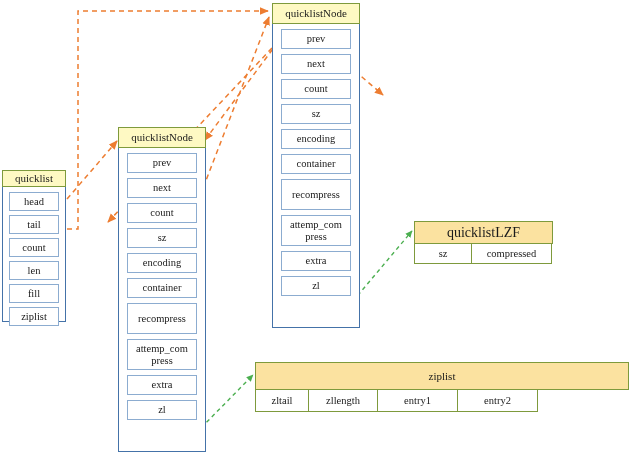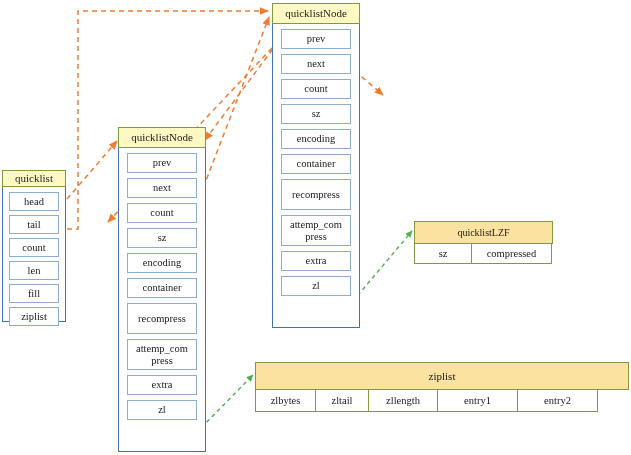--- a/index.html
+++ b/index.html
@@ -62,21 +62,21 @@
   #node-right{left:272px;top:3px;width:88px;height:325px;}
   #node-right .struct-header{position:absolute;left:-1px;top:-1px;width:88px;height:21px;}
   #node-right .fields{padding-top:25px;gap:5px;padding-left:8px;padding-right:8px;}
   #node-right .field{height:20px;}
   #node-right .field.tall{height:31px;flex-direction:column;}
 
   
   #lzf{position:absolute;left:414px;top:221px;width:139px;}
   #lzf .lzf-header{
     box-sizing:border-box;background:#FBE2A0;border:1px solid #7E9A3C;
-    height:23px;font-size:10px;color:#1a1a1a;
+    height:23px;font-size:14px;color:#1a1a1a;
     display:flex;align-items:center;justify-content:center;
   }
   #lzf .lzf-row{display:flex;}
   #lzf .lzf-cell{
     box-sizing:border-box;border:1px solid #7E9A3C;border-top:none;
     height:20px;font-size:10.5px;color:#1a1a1a;
     display:flex;align-items:center;justify-content:center;background:#fff;
   }
   #lzf .c-sz{width:58px;}
   #lzf .c-compressed{width:81px;margin-left:-1px;}
@@ -186,21 +186,20 @@
     <div class="lzf-header">quicklistLZF</div>
     <div class="lzf-row">
       <div class="lzf-cell c-sz">sz</div>
       <div class="lzf-cell c-compressed">compressed</div>
     </div>
   </div>
 
   <div id="ziplist">
     <div class="zl-header">ziplist</div>
     <div class="zl-row">
-      <div class="zl-cell" style="width:61px">zlbytes</div>
       <div class="zl-cell" style="width:54px">zltail</div>
       <div class="zl-cell" style="width:70px">zllength</div>
       <div class="zl-cell" style="width:81px">entry1</div>
       <div class="zl-cell" style="width:81px">entry2</div>
     </div>
   </div>
 
 </div>
 
 </body></html>

